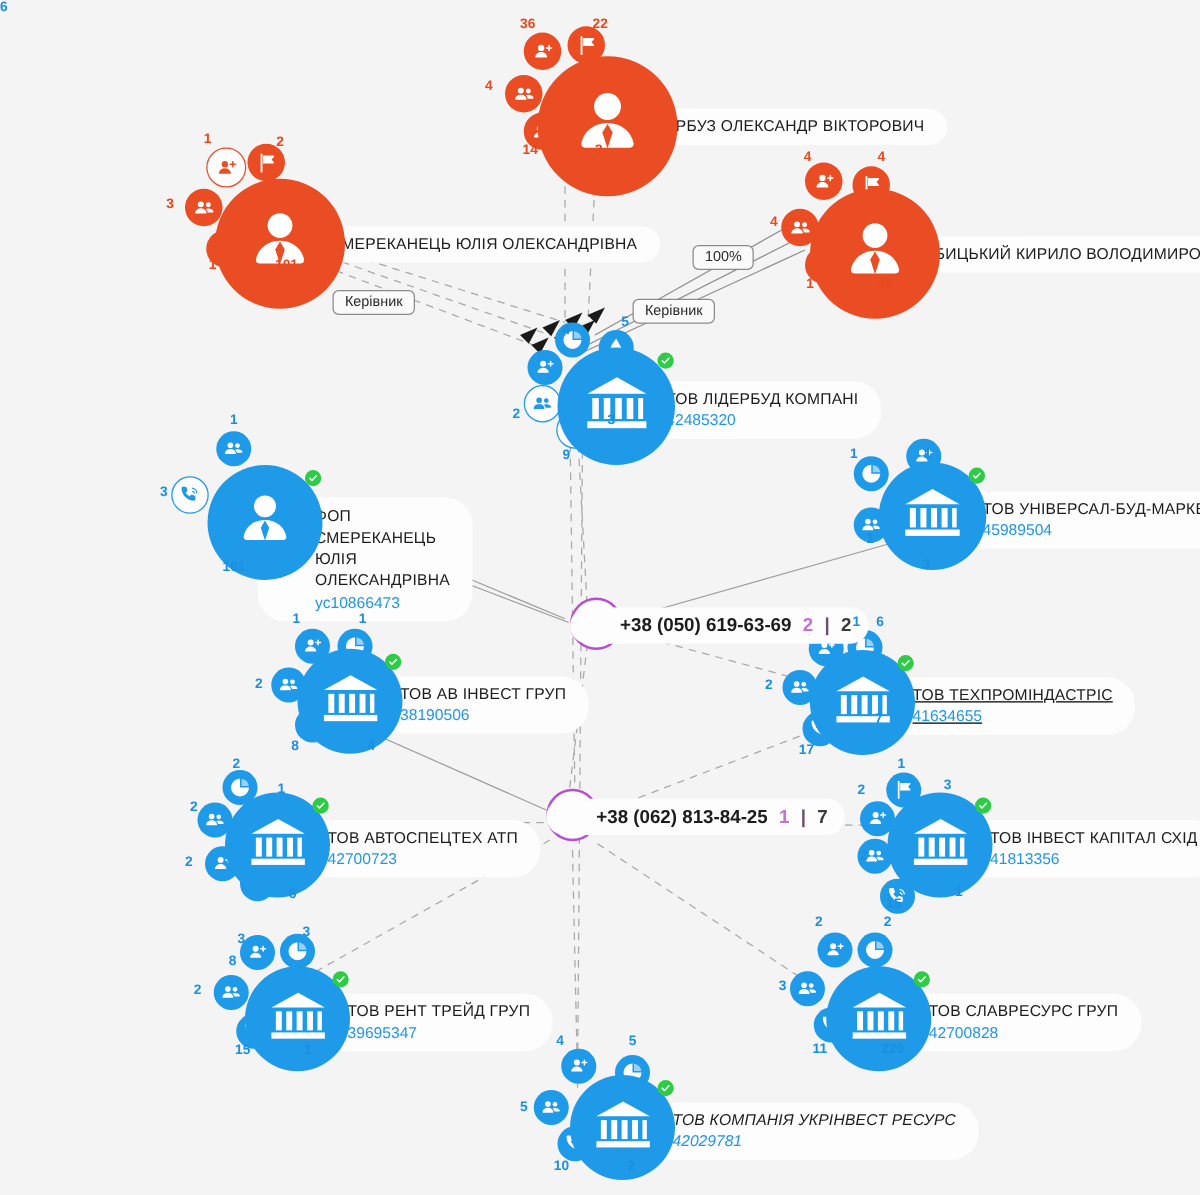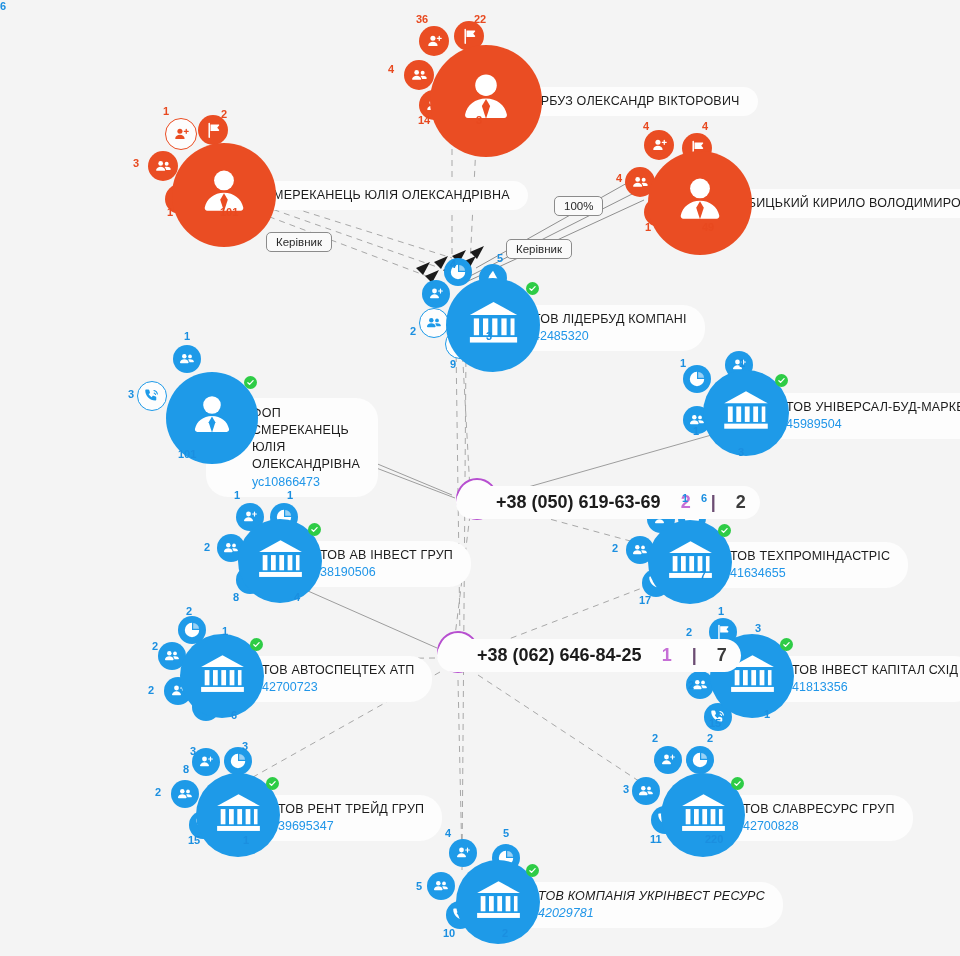--- a/index.html
+++ b/index.html
@@ -72,22 +72,22 @@
   
   .phone-node{position:absolute;z-index:6;}
   .phone-ring{
     position:absolute;width:38px;height:38px;border-radius:50%;
     border:2px solid #b74fd0;background:#fdfdfd;
     display:flex;align-items:center;justify-content:center;
   }
   .phone-pill{
     position:absolute;background:#fdfdfd;border-radius:18px;
     padding:6px 14px 6px 40px;white-space:nowrap;z-index:4;
-    font-size:18px;color:#1c1c1c;font-weight:bold;
-    display:flex;align-items:center;gap:20px;text-align:center;
+    font-size:15px;color:#1c1c1c;font-weight:bold;
+    display:flex;align-items:center;gap:9px;text-align:center;
   }
   .phone-pill .a{color:#c66fd6;font-weight:bold;}
   .phone-pill .sep{color:#6c4d73;font-weight:bold;}
   .phone-pill .b{color:#3b3b3b;font-weight:bold;}
 </style>
 </head>
 <body>
 
 <div id="graph">
 
@@ -507,21 +507,21 @@
             <rect x="3" y="16.4" width="18" height="2.1" fill="#fff"></rect>
           </svg>
         </div>
         <div class="badge" style="left: 308px; top: 523px;">
           <svg viewBox="0 0 24 24" width="9" height="9">
             <path d="M5 12.5l4.5 4.5L19 7" fill="none" stroke="#fff" stroke-width="3.4" stroke-linecap="round" stroke-linejoin="round"></path>
           </svg>
         </div>
       </div>
       <div class="node blue">
-        <div class="pill" style="left: 684px; top: 542px;">
+        <div class="pill" style="left: 684px; top: 542px; text-decoration: underline;">
           <div class="title">ТОВ ТЕХПРОМІНДАСТРІС</div>
           <div class="code">41634655</div>
         </div>
         <div class="sat" style="width: 28px; height: 28px; left: 647px; top: 505px; background: rgb(30, 154, 232);">
           <svg viewBox="0 0 24 24" width="18" height="18">
             <circle cx="10" cy="8" r="3.2" fill="#fff"></circle>
             <path d="M10 12.2c-3 0-5.4 1.8-6 4.4-.1.6.3 1.1.9 1.1h10.2c.6 0 1-.5.9-1.1-.6-2.6-3-4.4-6-4.4z" fill="#fff"></path>
             <path d="M18 5.5v5M15.5 8h5" stroke="#fff" stroke-width="1.6" stroke-linecap="round"></path>
           </svg>
         </div>
@@ -905,21 +905,21 @@
     <div class="phone-ring" style="left:0px;top:0px;">
       <svg width="20" height="20" viewBox="0 0 24 24">
         <path fill="#b74fd0" d="M6.6 2.5c.6 0 1.1.4 1.3 1l.9 3c.2.6 0 1.2-.5 1.5l-1.4 1c.9 1.9 2.4 3.4 4.3 4.3l1-1.4c.3-.5.9-.7 1.5-.5l3 .9c.6.2 1 .7 1 1.3v3c0 .8-.6 1.4-1.4 1.4C9.6 18 3 11.4 3 3.9c0-.8.6-1.4 1.4-1.4h2.2z"></path>
         <path fill="none" stroke="#b74fd0" stroke-width="1.5" stroke-linecap="round" d="M14.5 4.5a6 6 0 0 1 5 5M14.8 8a3 3 0 0 1 2 2"></path>
       </svg>
     </div>
   </div>
 
   <div class="phone-node" style="left:437px;top:631px;">
     <div class="phone-pill" style="left:0px;top:8px;">
-      <span>+38 (062) 646-84-25</span>
+      <span>+38 (062) 813-84-25</span>
       <span class="a">1</span>
       <span class="sep">|</span>
       <span class="b">7</span>
     </div>
     <div class="phone-ring" style="left:0px;top:0px;">
       <svg width="20" height="20" viewBox="0 0 24 24">
         <path fill="#b74fd0" d="M6.6 2.5c.6 0 1.1.4 1.3 1l.9 3c.2.6 0 1.2-.5 1.5l-1.4 1c.9 1.9 2.4 3.4 4.3 4.3l1-1.4c.3-.5.9-.7 1.5-.5l3 .9c.6.2 1 .7 1 1.3v3c0 .8-.6 1.4-1.4 1.4C9.6 18 3 11.4 3 3.9c0-.8.6-1.4 1.4-1.4h2.2z"></path>
         <path fill="none" stroke="#b74fd0" stroke-width="1.5" stroke-linecap="round" d="M14.5 4.5a6 6 0 0 1 5 5M14.8 8a3 3 0 0 1 2 2"></path>
       </svg>
     </div>

